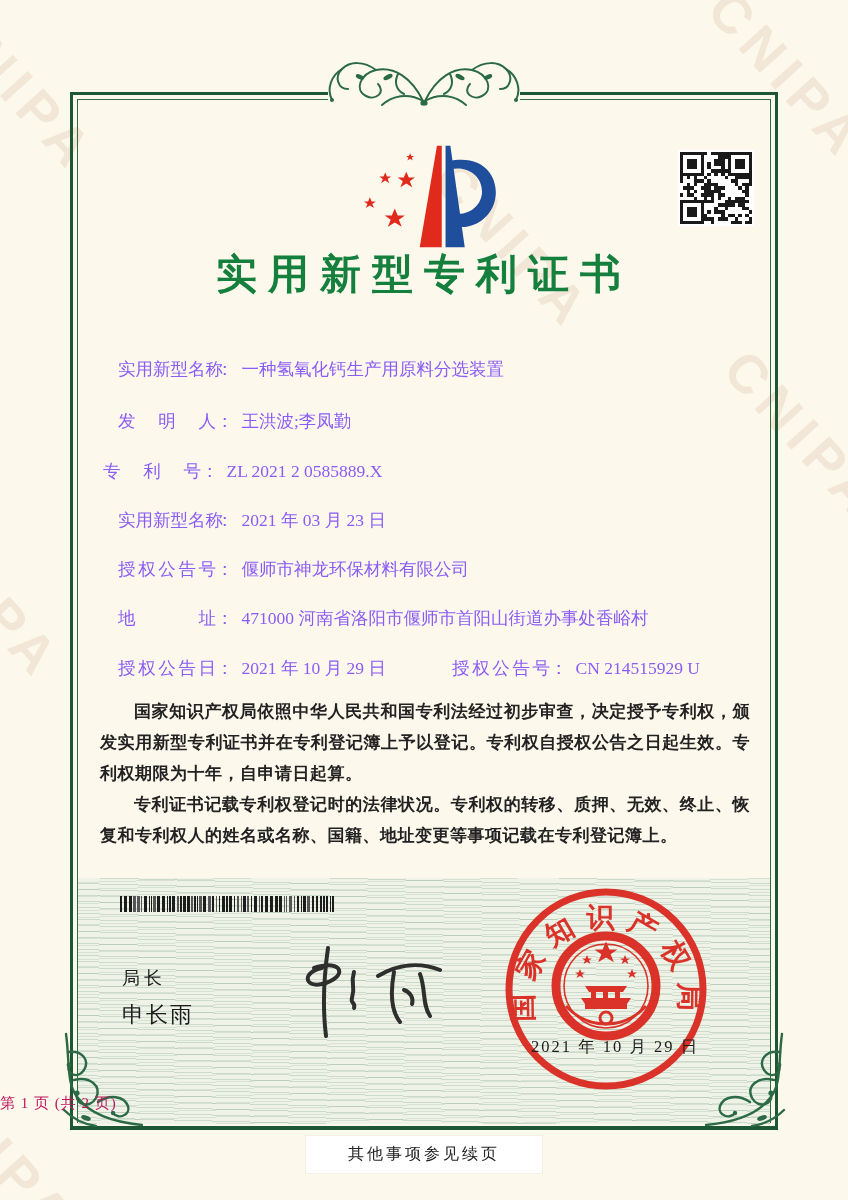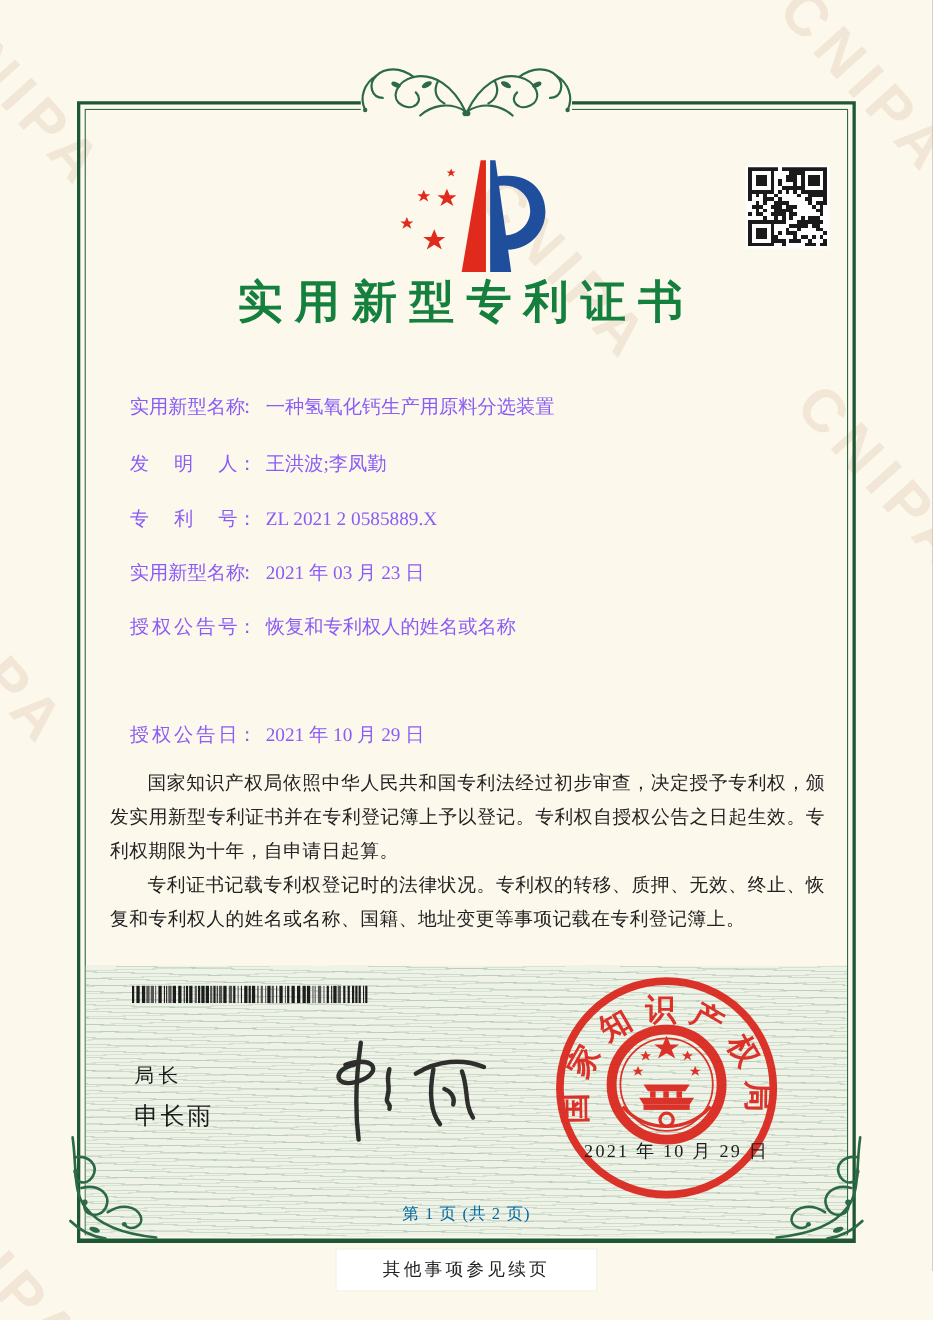--- a/index.html
+++ b/index.html
@@ -46,33 +46,33 @@
     position:absolute;left:0;right:0;top:247px;z-index:5;text-align:center;
     font-size:41px;font-weight:700;letter-spacing:11px;color:#15803d;
   }
   .f-row{position:absolute;z-index:5;font-size:17.5px;white-space:nowrap;color:#8b5cf6;}
   .f-label{display:inline-block;width:98px;text-align:justify;text-align-last:justify;vertical-align:bottom;}
   .f-colon{margin-right:8px;}
   .body-text{
     position:absolute;left:100px;top:696px;width:650px;z-index:5;
     font-size:17px;line-height:31px;text-align:justify;letter-spacing:0.5px;color:#222;
   }
-  .body-text p{margin:0;text-indent:2em;}
+  .body-text p{margin:0;text-indent:2em;font-weight:bold;}
   .barcode{position:absolute;left:120px;top:896px;width:216px;height:16px;z-index:5;}
   .director-title{position:absolute;left:122px;top:966px;z-index:5;font-size:18px;letter-spacing:4px;}
   .director-name{position:absolute;left:122px;top:1000px;z-index:5;font-size:22px;letter-spacing:2px;}
   .signature{position:absolute;left:252px;top:942px;width:198px;height:100px;z-index:6;}
   .seal{position:absolute;left:503px;top:886px;width:206px;height:206px;z-index:6;opacity:.93;}
   .seal-date{
     position:absolute;left:531px;top:1036px;z-index:7;
     font-size:16.5px;letter-spacing:2px;color:#1d1d1d;white-space:nowrap;
   }
   .page-num{
-    position:absolute;left:0;right:0;top:1094px;z-index:5;text-align:center;
-    font-size:15px;letter-spacing:1px;color:#0369a1;
+    position:absolute;left:0;right:0;top:1094px;z-index:5;
+    font-size:15px;letter-spacing:1px;color:#be185d;
   }
   .cont-box{
     position:absolute;left:50%;transform:translateX(-50%);top:1136px;z-index:5;
     background:#ffffff;padding:8px 42px;font-size:16px;letter-spacing:3px;color:#222;
     box-shadow:0 0 0 1px rgba(0,0,0,0.03);
   }
 </style>
 </head>
 <body>
 
@@ -398,31 +398,37 @@
     </svg>
 
   <div class="title">实用新型专利证书</div>
 
   <div class="f-row" style="left:118px;top:357px">
     <span class="f-label">实用新型名称</span><span class="f-colon">：</span><span>一种氢氧化钙生产用原料分选装置</span>
   </div>
   <div class="f-row" style="left:118px;top:409px">
     <span class="f-label">发明人</span><span class="f-colon">：</span><span>王洪波;李凤勤</span>
   </div>
-  <div class="f-row" style="left:118px;top:459px">
+  <div class="f-row" style="left:103px;top:459px">
     <span class="f-label">专利号</span><span class="f-colon">：</span><span>ZL 2021 2 0585889.X</span>
   </div>
   <div class="f-row" style="left:118px;top:508px">
     <span class="f-label">实用新型名称</span><span class="f-colon">：</span><span>2021 年 03 月 23 日</span>
   </div>
   <div class="f-row" style="left:118px;top:557px">
-    <span class="f-label">授权公告号</span><span class="f-colon">：</span><span>恢复和专利权人的姓名或名称</span>
+    <span class="f-label">授权公告号</span><span class="f-colon">：</span><span>偃师市神龙环保材料有限公司</span>
+  </div>
+  <div class="f-row" style="left:118px;top:606px">
+    <span class="f-label">地址</span><span class="f-colon">：</span><span>471000 河南省洛阳市偃师市首阳山街道办事处香峪村</span>
   </div>
   <div class="f-row" style="left:118px;top:656px">
     <span class="f-label">授权公告日</span><span class="f-colon">：</span><span>2021 年 10 月 29 日</span>
+  </div>
+  <div class="f-row" style="left:452px;top:656px">
+    <span class="f-label">授权公告号</span><span class="f-colon">：</span><span>CN 214515929 U</span>
   </div>
 
   <div class="body-text">
     <p>国家知识产权局依照中华人民共和国专利法经过初步审查，决定授予专利权，颁发实用新型专利证书并在专利登记簿上予以登记。专利权自授权公告之日起生效。专利权期限为十年，自申请日起算。</p>
     <p>专利证书记载专利权登记时的法律状况。专利权的转移、质押、无效、终止、恢复和专利权人的姓名或名称、国籍、地址变更等事项记载在专利登记簿上。</p>
   </div>
 
   <svg class="barcode" id="barcode-svg" viewBox="0 0 216 16" preserveAspectRatio="none">
       <rect x="0" y="0" width="2" height="16" fill="#1c1c1c"></rect>
       <rect x="4" y="0" width="3" height="16" fill="#1c1c1c"></rect>

